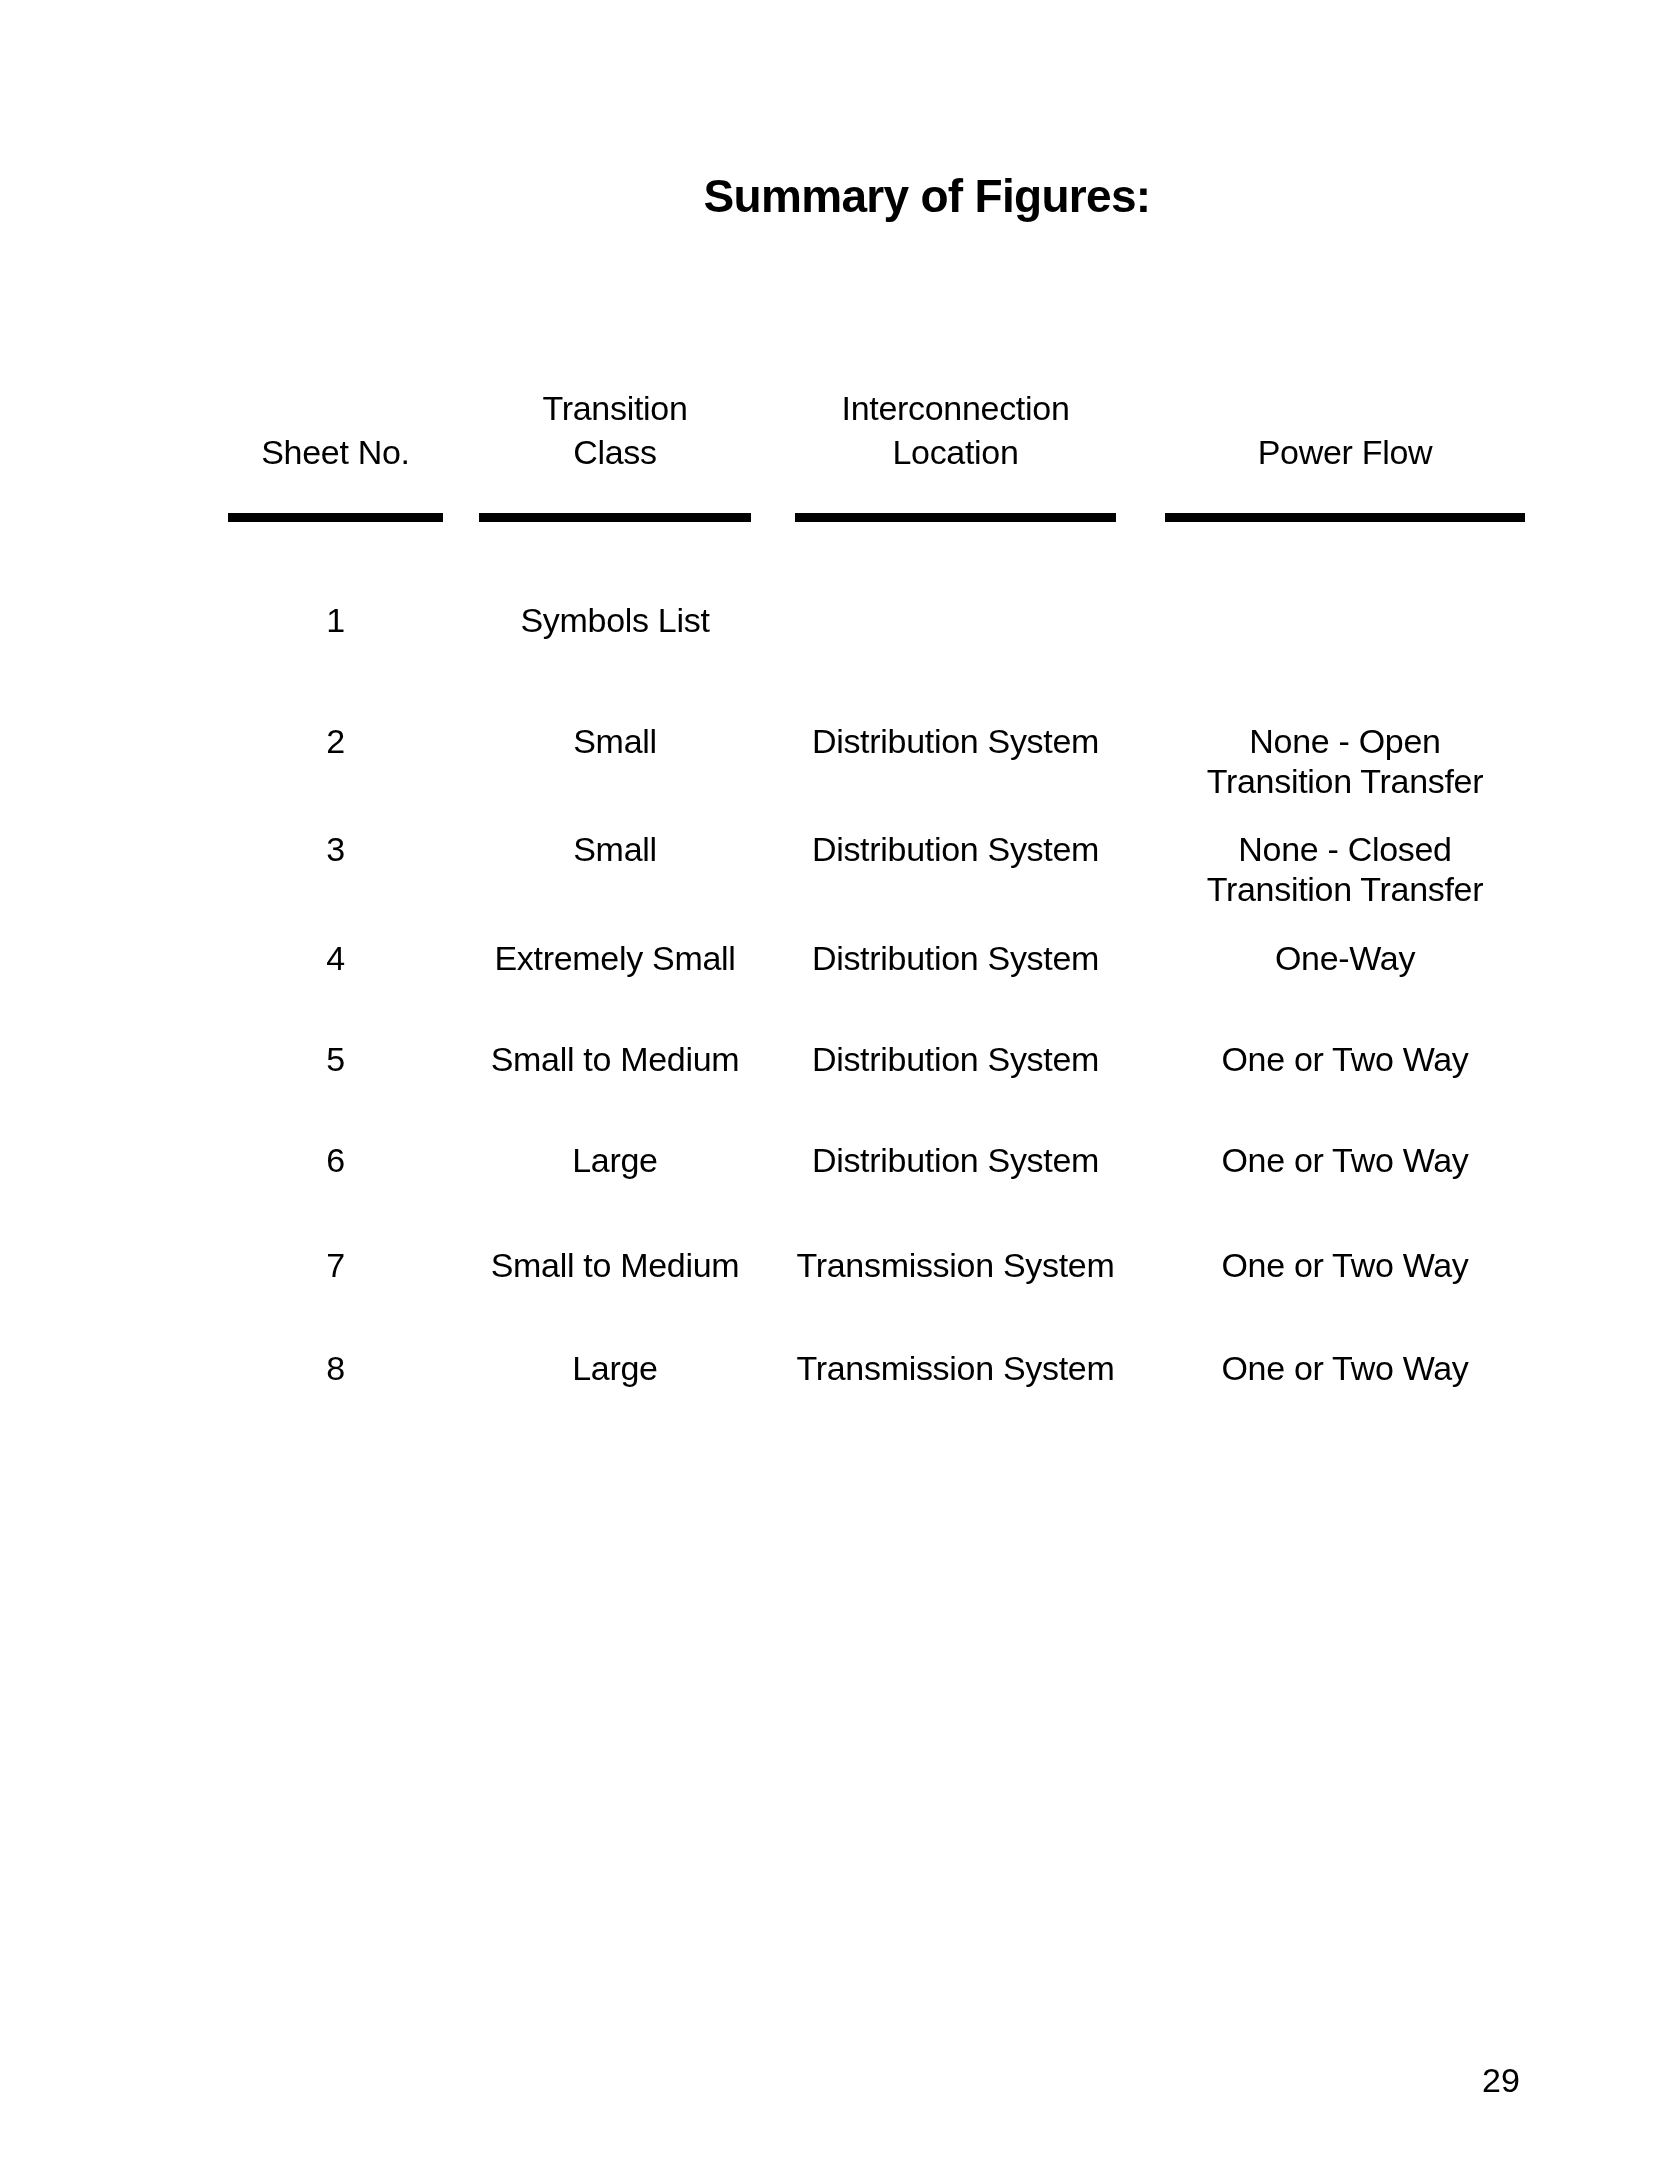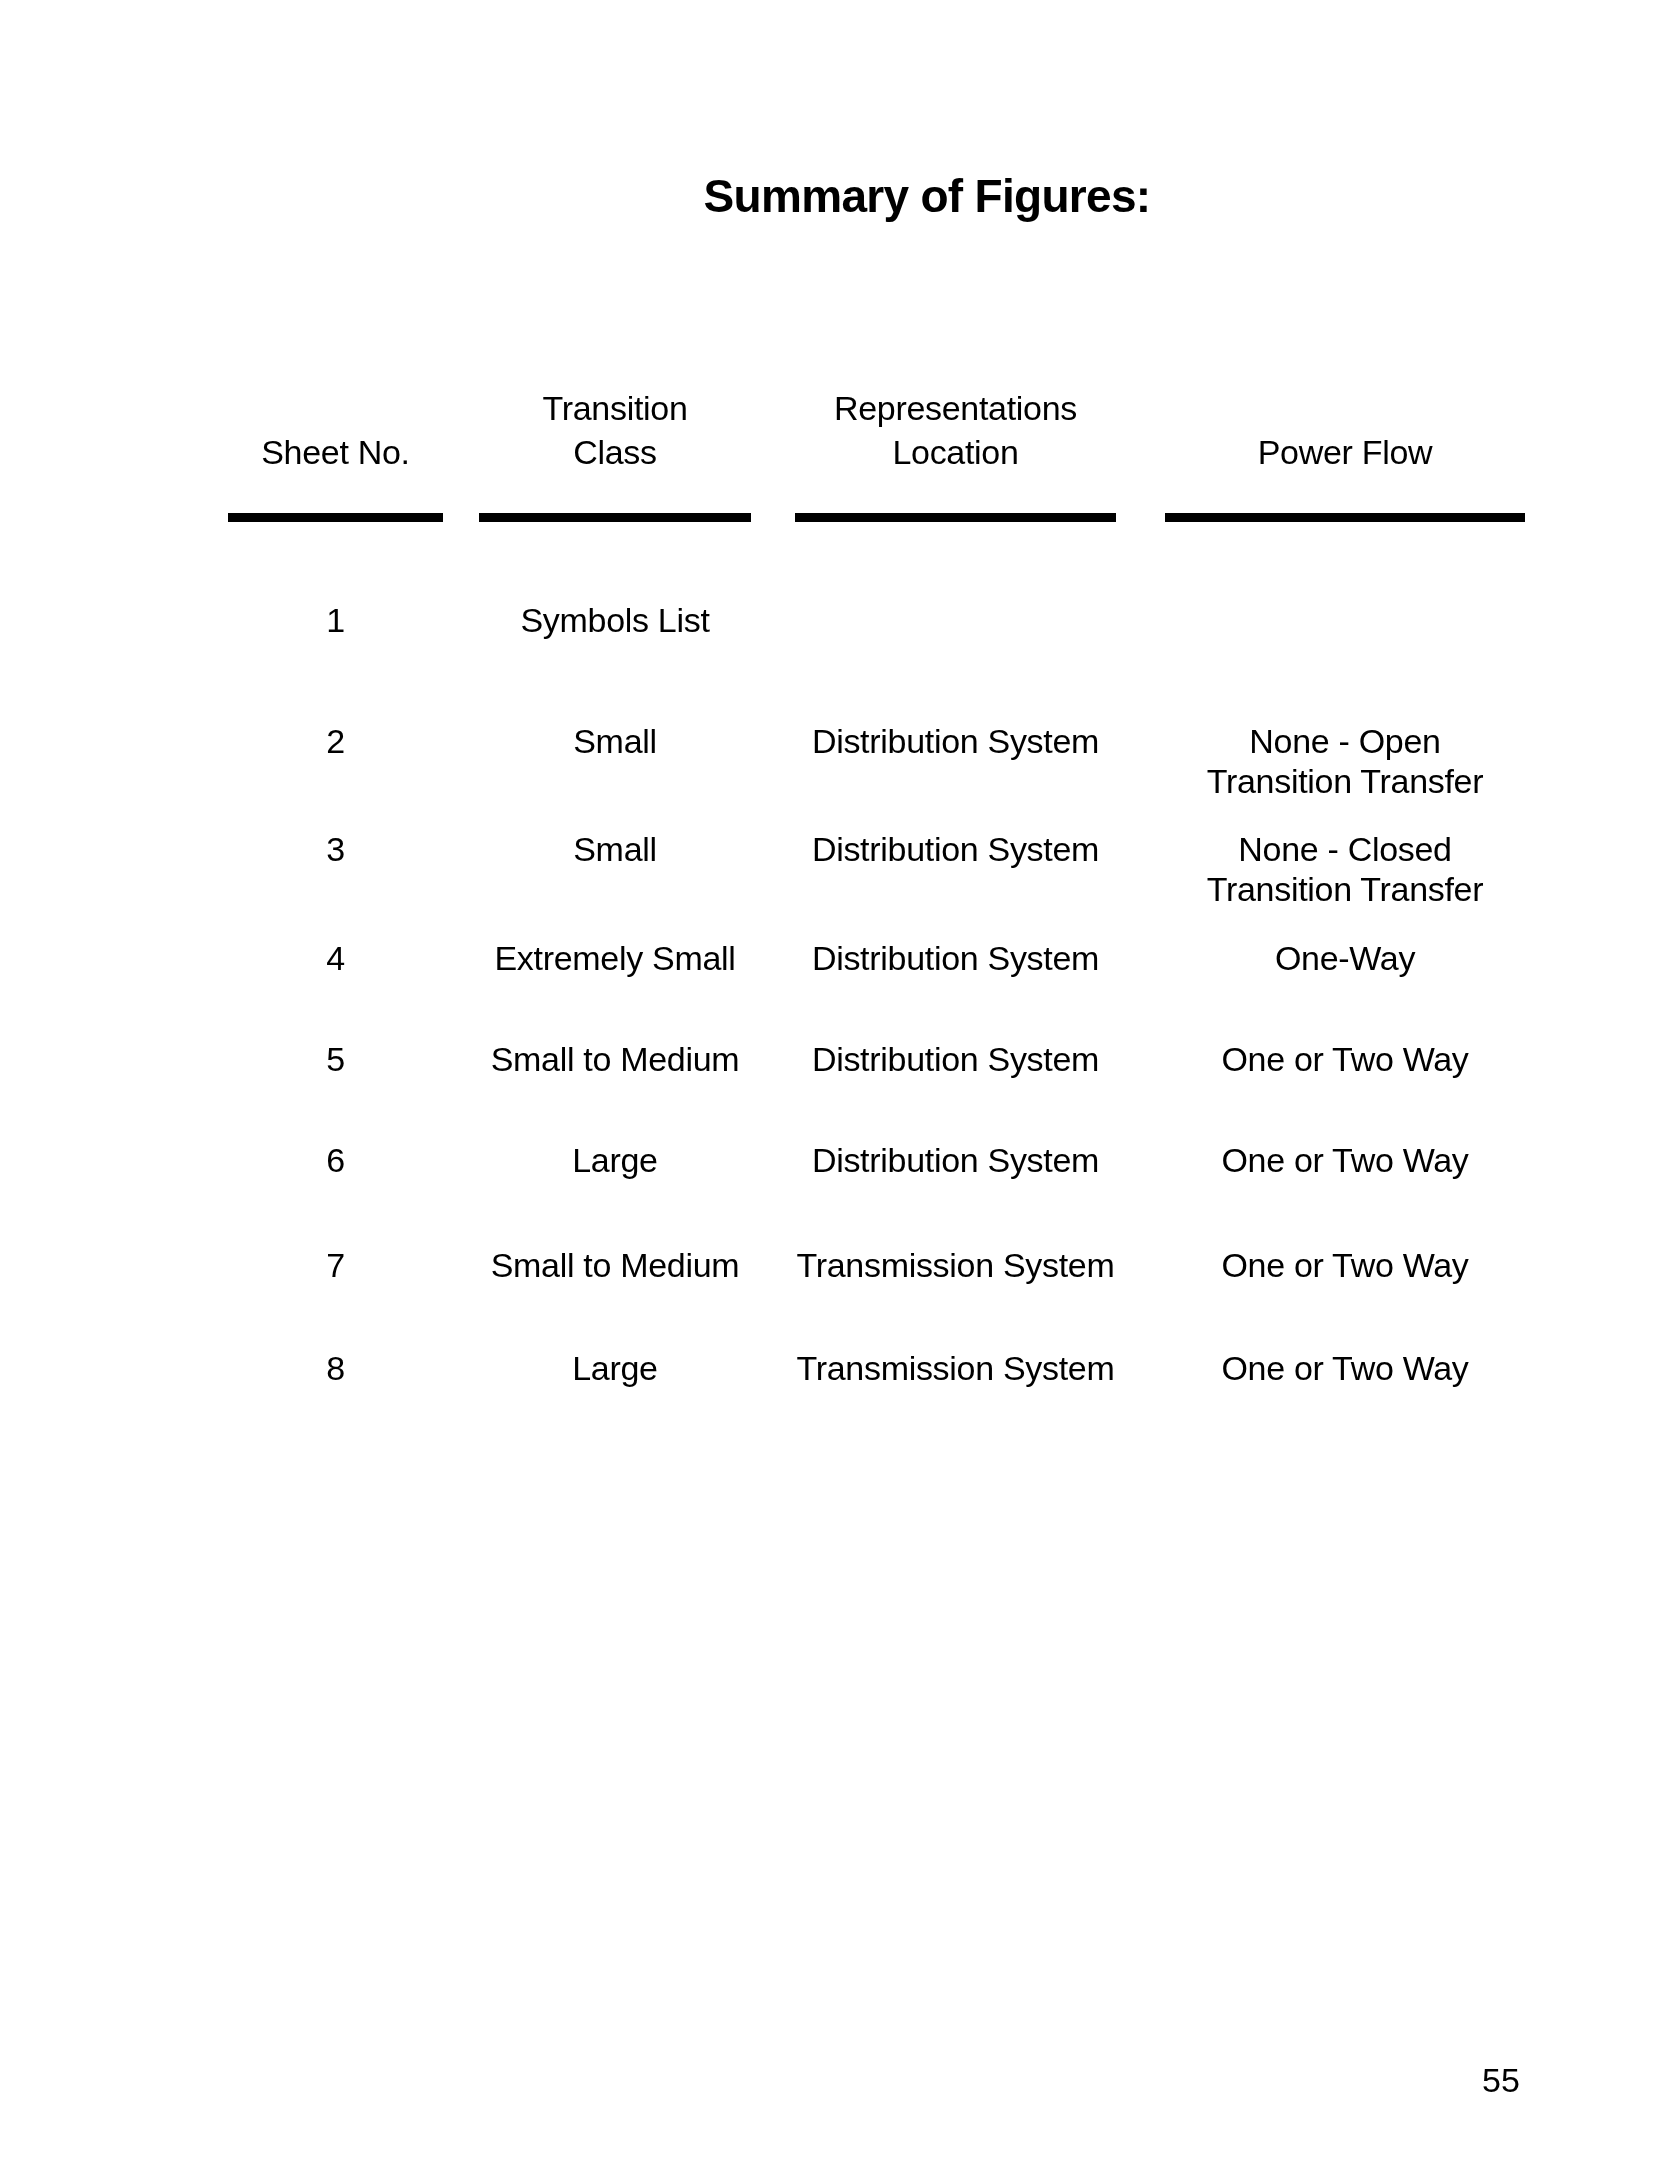--- a/index.html
+++ b/index.html
@@ -81,21 +81,21 @@
       <col style="width:360px">
     </colgroup>
 
     <tbody>
         <tr class="hdr">
       <th>Sheet No.</th>
       <td></td>
       <th>Transition
 Class</th>
       <td></td>
-      <th>Representations
+      <th>Interconnection
 Location</th>
       <td></td>
       <th>Power Flow</th>
     </tr>
 
     <tr class="rule-row">
       <td><div class="rule"></div></td>
       <td></td>
       <td><div class="rule"></div></td>
       <td></td>
@@ -185,16 +185,16 @@
       <td></td>
       <td>Large</td>
       <td></td>
       <td>Transmission System</td>
       <td></td>
       <td>One or Two Way</td>
     </tr>
   </tbody>
     </table>
 
-  <div class="page-num">55</div>
+  <div class="page-num">29</div>
 
 </div>
 
 
 </body></html>

